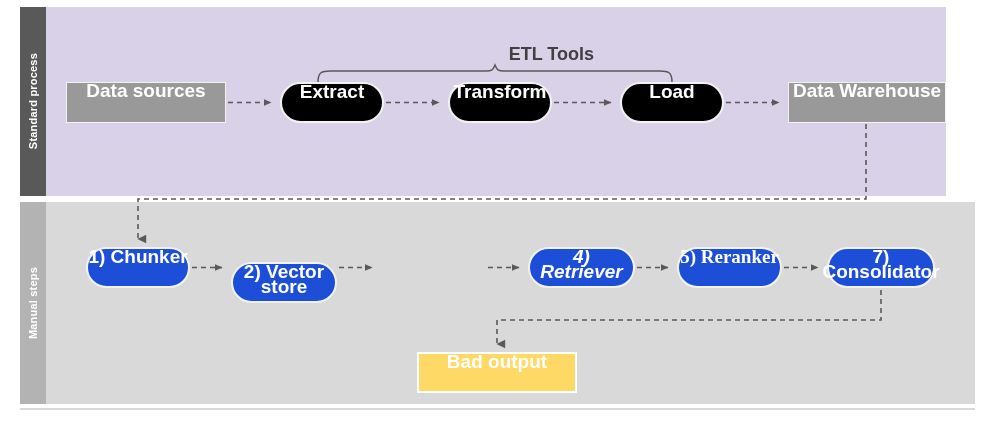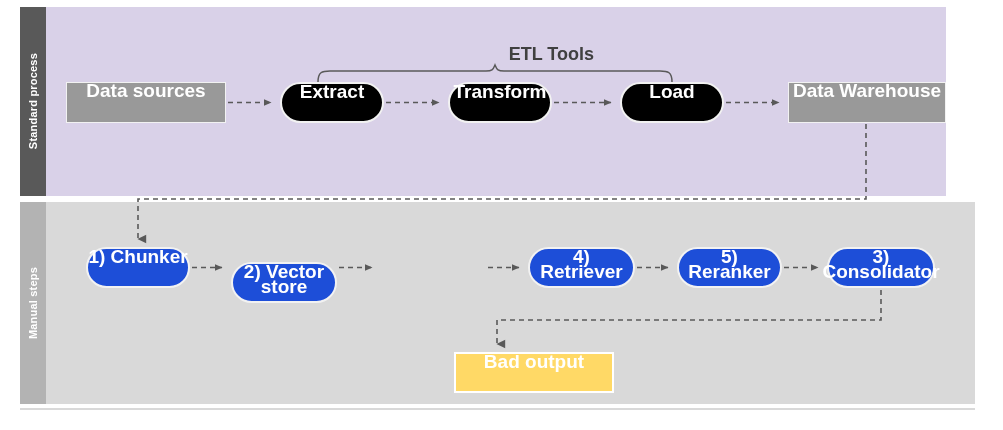--- a/index.html
+++ b/index.html
@@ -41,33 +41,33 @@
     text-align:center;
     color:#ffffff;font-weight:bold;font-size:19px;
     line-height:15px;
     box-sizing:border-box;
   }
   .rect{border:1px solid #f2f2f2;}
   .pill{border:2px solid #f2f2f2;border-radius:22px;}
   .grey{background:#999999;}
   .magenta{background:#000000;}
   .pillgrey{background:#1d4ed8;}
-  .yellow{background:#ffd966;border:2px solid #ffffff;margin-left:37px;}
+  .yellow{background:#ffd966;border:2px solid #ffffff;}
 
   #n-datasources{left:66px;top:82px;width:160px;height:41px;}
   #n-extract    {left:280px;top:82px;width:104px;height:41px;}
   #n-transform  {left:448px;top:82px;width:104px;height:41px;}
   #n-load       {left:620px;top:82px;width:104px;height:41px;}
   #n-warehouse  {left:788px;top:82px;width:158px;height:41px;}
 
   #n-chunker      {left:86px;top:247px;width:104px;height:41px;}
   #n-vectorstore  {left:231px;top:262px;width:106px;height:41px;}
   #n-rewriter     {left:381px;top:247px;width:105px;height:41px;}
-  #n-retriever    {left:528px;top:247px;width:107px;height:41px;}
-  #n-reranker     {left:677px;top:247px;width:105px;height:41px;}
+  #n-retriever    {left:528px;top:247px;width:107px;height:41px;font-style:italic;}
+  #n-reranker     {left:677px;top:247px;width:105px;height:41px;font-family:Liberation Serif, serif;}
   #n-consolidator {left:827px;top:247px;width:108px;height:41px;}
   #n-badoutput    {left:417px;top:352px;width:160px;height:41px;}
 
   
   #etl-label{
     position:absolute;left:394px;top:44px;width:200px;
     text-align:right;color:#404040;font-weight:bold;font-size:18px;
   }
 
   
@@ -147,19 +147,19 @@
   <div class="node pill pillgrey" id="n-vectorstore">
     <span>2) Vector store</span>
   </div>
   <div class="node pill pillgrey" id="n-retriever">
     <span>4) Retriever</span>
   </div>
   <div class="node pill pillgrey" id="n-reranker">
     <span>5) Reranker</span>
   </div>
   <div class="node pill pillgrey" id="n-consolidator">
-    <span>3) Consolidator</span>
+    <span>7) Consolidator</span>
   </div>
   <div class="node yellow" id="n-badoutput">
     <span>Bad output</span>
   </div>
 
 </div>
 
 </body></html>

